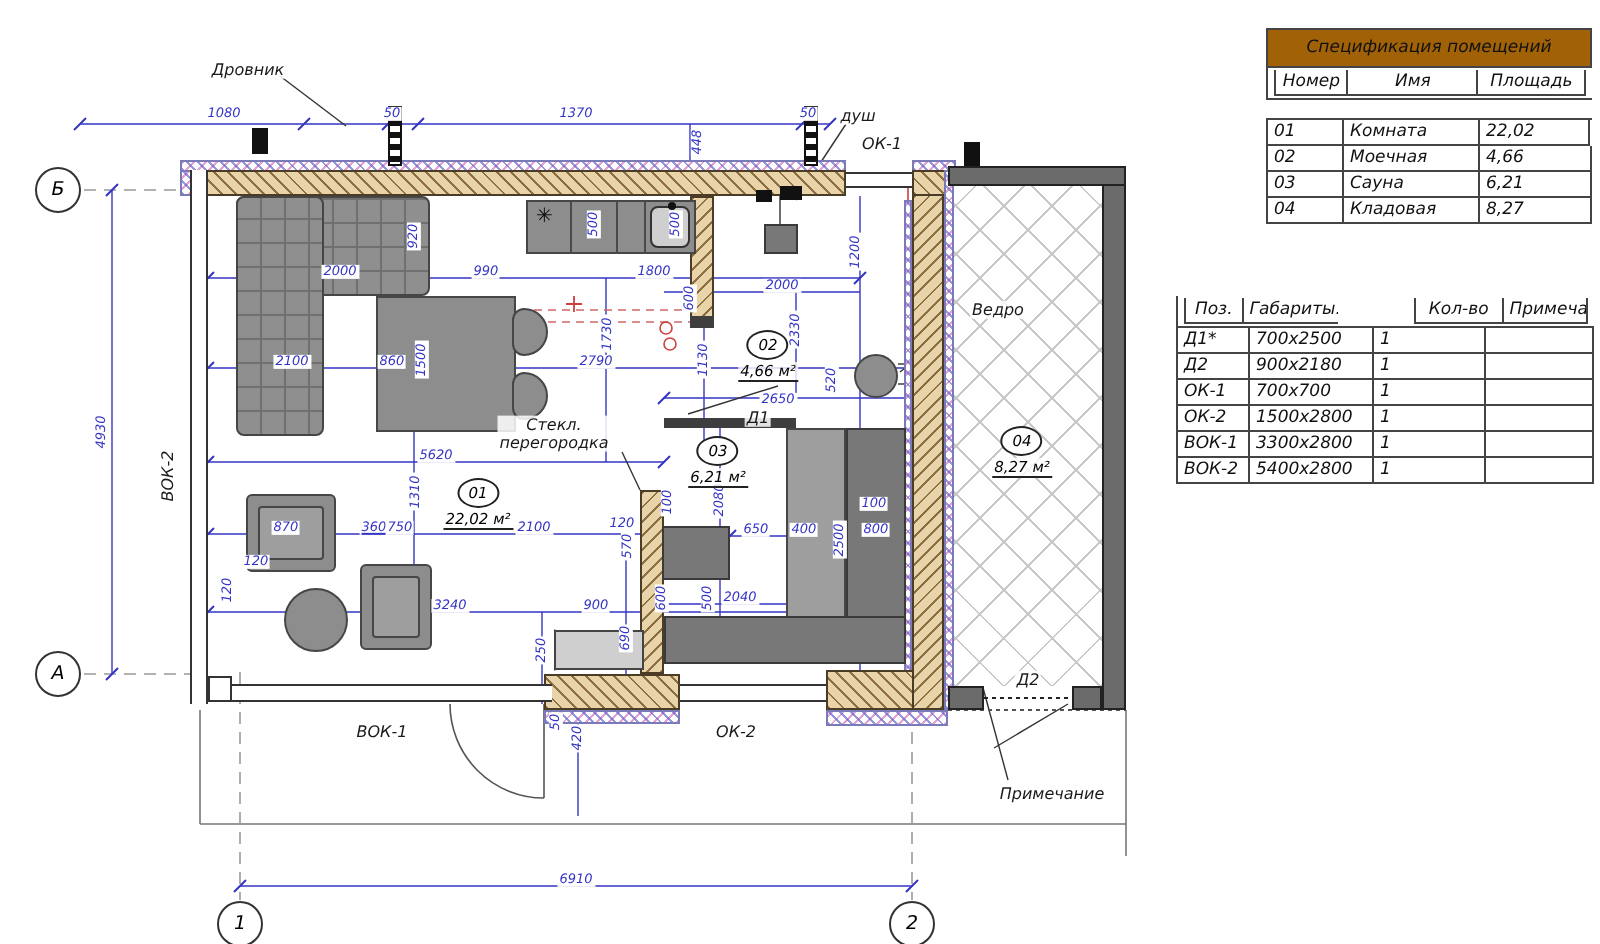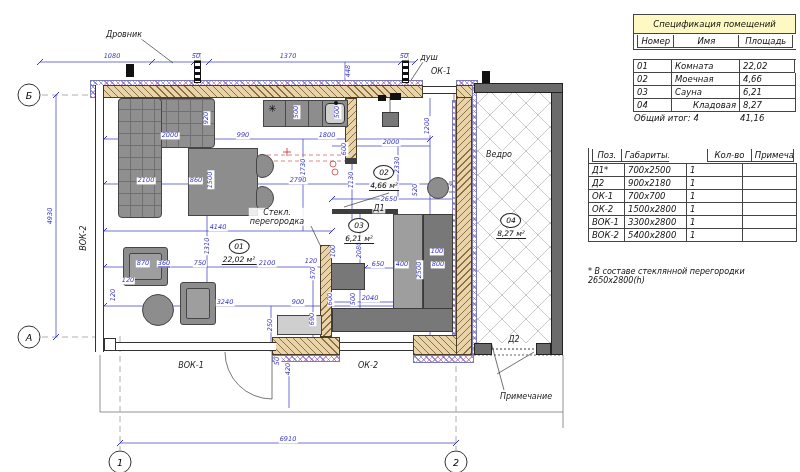--- a/index.html
+++ b/index.html
@@ -46,21 +46,21 @@
   .lbl.r90{transform:translate(-50%,-50%) rotate(-90deg);}
   .rtag{position:absolute;transform:translate(-50%,-50%);text-align:center;}
   .rtag .num{width:19px;height:13px;line-height:13px;border:1px solid #222;border-radius:50%;
        font-size:7.5px;font-style:italic;background:#fff;margin:0 auto;}
   .rtag .area{font-size:7.5px;font-style:italic;border-bottom:1px solid #222;background:rgba(255,255,255,.8);
        padding:0 1px;margin-top:1px;white-space:nowrap;}
   .axb{position:absolute;transform:translate(-50%,-50%);width:21px;height:21px;border:1px solid #333;
        border-radius:50%;background:#fff;text-align:center;line-height:21px;font-size:9.5px;font-style:italic;}
   
   .spec{position:absolute;font-size:8.5px;font-style:italic;color:#111;}
-  .spec .ttl{border:1px solid #444;text-align:center;padding:4px 0;background:#fef9c3;}
+  .spec .ttl{border:1px solid #444;text-align:center;padding:4px 0;background:#a16207;}
   .spec .hdr,.spec .row{display:flex;background:#fff;}
   .spec .hdr>div,.spec .row>div{border-left:1px solid #444;border-bottom:1px solid #444;
        padding:1px 3px;box-sizing:border-box;overflow:hidden;white-space:nowrap;}
   .spec .hdr>div{text-align:center;border-top:0;}
   .spec .hdr{border-top:0;}
   .spec .edge{border-right:1px solid #444;}
   .spec .gap{height:9px;}
   .spec .box-top{border-top:1px solid #444;}
   .spec .foot{display:flex;padding-top:1px;}
   .note{position:absolute;font-size:8px;font-style:italic;color:#111;}
@@ -243,24 +243,24 @@
       <div class="dim" style="left: 196px; top: 181px;">860</div>
       <div class="dim v" style="left: 211px; top: 180px;">1500</div>
       <div class="dim" style="left: 298px; top: 181px;">2790</div>
       <div class="dim v" style="left: 304px; top: 167px;">1730</div>
       <div class="dim v" style="left: 352px; top: 180px;">1130</div>
       <div class="dim v" style="left: 428px; top: 126px;">1200</div>
       <div class="dim" style="left: 391px; top: 143px;">2000</div>
       <div class="dim v" style="left: 398px; top: 165px;">2330</div>
       <div class="dim" style="left: 389px; top: 200px;">2650</div>
       <div class="dim v" style="left: 416px; top: 190px;">520</div>
-      <div class="dim" style="left: 218px; top: 228px;">4140</div>
+      <div class="dim" style="left: 218px; top: 228px;">5620</div>
       <div class="dim v" style="left: 208px; top: 246px;">1310</div>
       <div class="dim" style="left: 143px; top: 264px;">870</div>
-      <div class="dim" style="left: 164px; top: 264px; text-decoration: underline;">360</div>
+      <div class="dim" style="left: 187px; top: 264px; text-decoration: underline;">360</div>
       <div class="dim" style="left: 200px; top: 264px;">750</div>
       <div class="dim" style="left: 267px; top: 264px;">2100</div>
       <div class="dim" style="left: 225px; top: 303px;">3240</div>
       <div class="dim v" style="left: 114px; top: 295px;">120</div>
       <div class="dim" style="left: 128px; top: 281px;">120</div>
       <div class="dim v" style="left: 360px; top: 250px;">2080</div>
       <div class="dim" style="left: 437px; top: 252px;">100</div>
       <div class="dim" style="left: 378px; top: 265px;">650</div>
       <div class="dim" style="left: 402px; top: 265px;">400</div>
       <div class="dim v" style="left: 420px; top: 270px;">2500</div>
@@ -331,28 +331,24 @@
           <div style="width: 68px;">Моечная</div>
           <div class="edge" style="width: 57px;">4,66</div>
         </div>
         <div class="row">
           <div style="width: 38px;">03</div>
           <div style="width: 68px;">Сауна</div>
           <div class="edge" style="width: 57px;">6,21</div>
         </div>
         <div class="row">
           <div style="width: 38px;">04</div>
-          <div style="width: 68px; text-align: right;">Кладовая</div>
+          <div style="width: 68px;">Кладовая</div>
           <div class="edge" style="width: 57px;">8,27</div>
         </div>
       </div>
-    <div class="foot">
-      <div style="width:106px;padding-left:1px">Общий итог: 4</div>
-      <div>41,16</div>
-    </div>
   </div>
 
   <div class="spec" id="t-open" style="left:588px;top:148px;width:209px">
     <div class="hdr row" id="t-open-hdr">
         <div class="row">
           <div style="width: 36px;">Поз.</div>
           <div style="width: 62px;">Габариты.</div>
           <div style="width: 56px; margin-left: 38px;">Кол-во</div>
           <div class="edge" style="width: 55px;">Примечание</div>
         </div>
@@ -389,14 +385,13 @@
           <div class="edge" style="width: 55px;"></div>
         </div>
         <div class="row">
           <div style="width: 36px;">ВОК-2</div>
           <div style="width: 62px;">5400x2800</div>
           <div style="width: 56px;">1</div>
           <div class="edge" style="width: 55px;"></div>
         </div>
       </div>
   </div>
-  <div class="note" style="left:588px;top:267px">* В составе стеклянной перегородки 2650x2800(h)</div>
 </div>
 
 </body></html>

